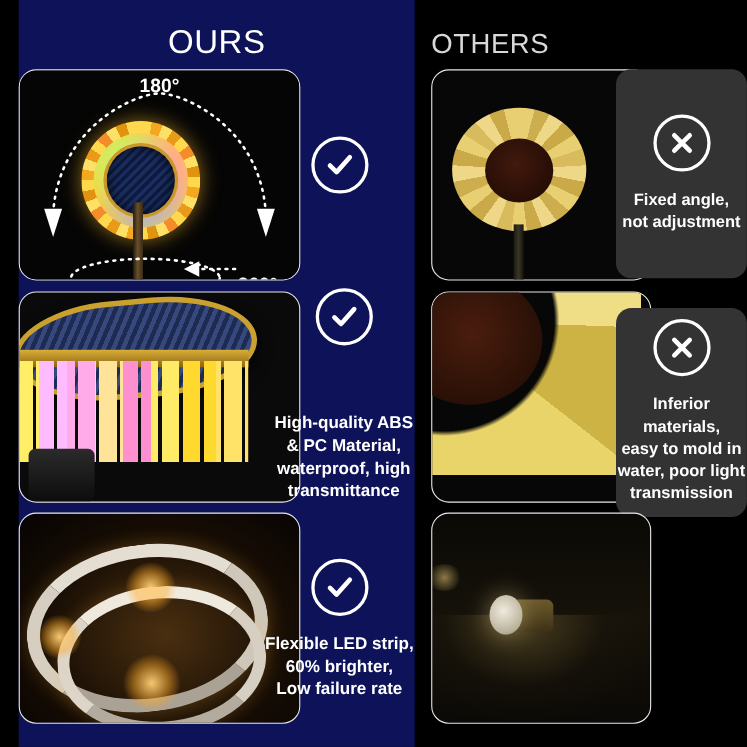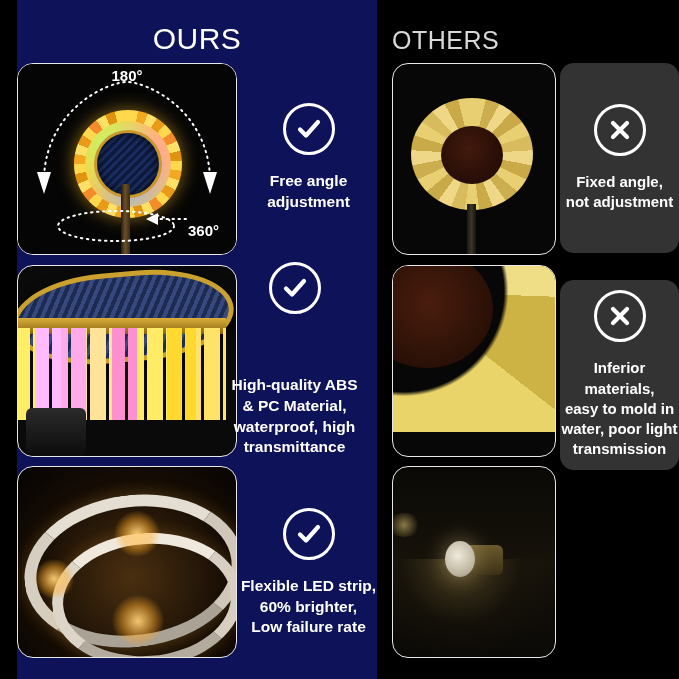--- a/index.html
+++ b/index.html
@@ -13,21 +13,21 @@
 
   
   .hdr{position:absolute;font-weight:normal;letter-spacing:.5px;}
   .hdr-ours{left:17px;top:22px;width:360px;text-align:center;
             color:#fff;font-size:30px;}
   .hdr-others{left:392px;top:26px;width:287px;text-align:left;
               color:#d8d8d8;font-size:25px;}
 
   
   .photo{position:absolute;border:1.5px solid #e8e8e8;border-radius:16px;
-         overflow:hidden;background:#000;}
+         overflow:hidden;background:#000;padding-left:36px;}
   .photo .inner{position:absolute;inset:0;}
 
   .panel{position:absolute;display:flex;flex-direction:column;
          align-items:center;justify-content:center;}
   .panel.ours{background:transparent;}
   .panel.others{background:#333333;border-radius:14px;}
 
   .badge{width:46px;height:46px;border-radius:50%;border:3.5px solid #fff;
          display:flex;align-items:center;justify-content:center;
          margin-bottom:16px;flex:0 0 auto;}
@@ -185,21 +185,20 @@
       </svg>
     </div>
   </div>
 
   <div class="panel ours" style="left:240px;top:63px;width:137px;height:190px;">
     <div class="badge">
       <svg width="26" height="26" viewBox="0 0 26 26">
         <path d="M4,13.5 L10,19.5 L22,6" fill="none" stroke="#fff" stroke-width="4.2" stroke-linecap="round" stroke-linejoin="round"></path>
       </svg>
     </div>
-    <div class="cap ours">Free angle<br>adjustment</div>
   </div>
 
   <div class="photo p4" style="left:392px;top:63px;width:162px;height:190px;">
     <div class="inner">
       <div class="sf-petals"></div>
       <div class="sf-core"></div>
       <div class="sf-stem"></div>
     </div>
   </div>
 
@@ -214,21 +213,21 @@
 
   <div class="photo p2" style="left:17px;top:265px;width:218px;height:190px;">
     <div class="inner">
       <div class="p2-solar"></div>
       <div class="p2-gold"></div>
       <div class="p2-petals"></div>
       <div class="p2-base"></div>
     </div>
   </div>
 
-  <div class="panel ours" style="left:226px;top:265px;width:137px;height:190px;gap:45px;">
+  <div class="panel ours" style="left:244px;top:265px;width:137px;height:190px;gap:45px;">
     <div class="badge">
       <svg width="26" height="26" viewBox="0 0 26 26">
         <path d="M4,13.5 L10,19.5 L22,6" fill="none" stroke="#fff" stroke-width="4.2" stroke-linecap="round" stroke-linejoin="round"></path>
       </svg>
     </div>
     <div class="cap ours">High-quality ABS<br>&amp; PC Material,<br>waterproof, high<br>transmittance</div>
   </div>
 
   <div class="photo p5" style="left:392px;top:265px;width:162px;height:190px;">
     <div class="inner">

